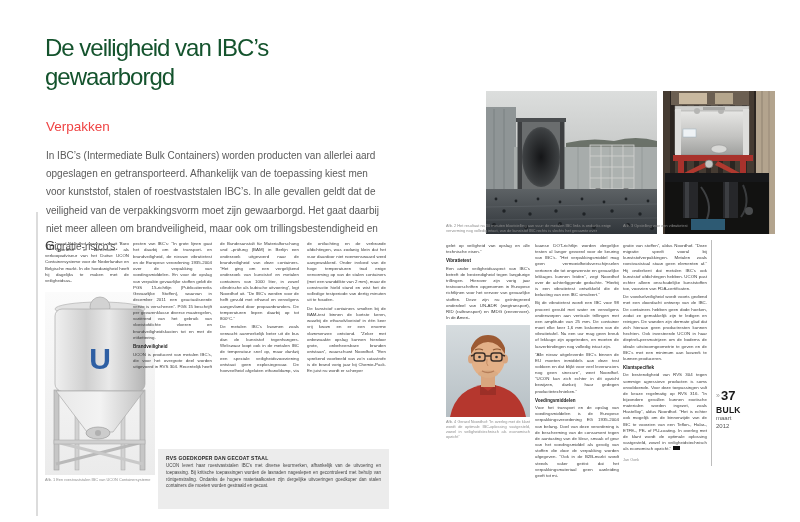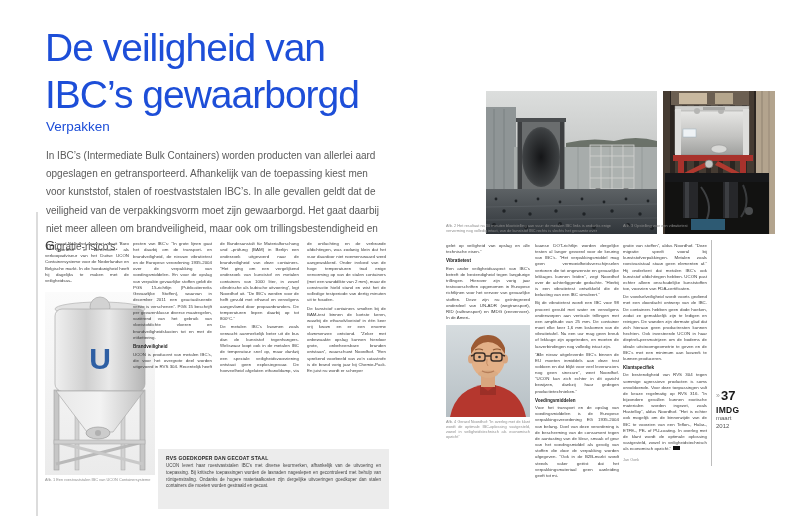--- a/index.html
+++ b/index.html
@@ -2,23 +2,23 @@
 <html><head>
 <meta charset="utf-8">
 <style>
   html,body{margin:0;padding:0;background:#ffffff;}
   .spread{position:relative;width:800px;height:522px;background:#fff;overflow:hidden;
           font-family:"Liberation Sans",sans-serif;color:#333;}
   [data-name]{box-sizing:border-box;}
 
   
   .page-edge{position:absolute;left:36px;top:212px;width:2px;height:304px;background:#dcdcdc;}
-  .title{position:absolute;left:45px;top:25px;width:352px;margin:0;
-         font-size:39px;line-height:1.2;font-weight:400;letter-spacing:-1px;color:#1d4ed8;}
-  .kicker{position:absolute;left:46px;top:119px;font-size:13.5px;color:#1d4ed8;}
+  .title{position:absolute;left:45px;top:34px;width:352px;margin:0;
+         font-size:24px;line-height:1.2;font-weight:400;letter-spacing:-1px;color:#14532d;}
+  .kicker{position:absolute;left:46px;top:119px;font-size:13.5px;color:#ef4444;}
   .intro{position:absolute;left:46px;top:147px;width:334px;margin:0;
          font-size:10px;line-height:1.82;color:#5a5a5a;}
 
   .colA{position:absolute;left:45px;top:241px;width:110px;}
   .opening{margin:0;width:84px;font-size:4.4px;line-height:1.4;text-align:justify;color:#3c3c3c;}
   .dropcap{float:left;font-size:13px;line-height:10px;padding-right:1px;color:#3c3c3c;}
   .fig1{margin:8px 0 0 0;width:110px;height:183px;}
   .figcap{margin-top:2px;font-size:3.9px;line-height:1.3;color:#8d8d8d;}
 
   .flow-cols{position:absolute;left:133px;top:241px;width:253px;height:206px;overflow:hidden;
@@ -324,18 +324,18 @@
     <p data-name="body-paragraph">gratie van stoffen”, aldus Noordhof. “Deze migratie speelt vooral bij kunststofverpakkingen. Metalen zoals roestvaststaal staan geen elementen af.” Hij onderkent dat metalen IBC’s ook kunststof afdichtingen hebben. UCON past echter alleen onschadelijke kunststoffen toe, voorzien van FDA-certificaten.</p>
     <p data-name="body-paragraph">De voedselveiligheid wordt voorts gediend met een doordacht ontwerp van de IBC. De containers hebben geen dode hoeken, zodat ze gemakkelijk zijn te ledigen en reinigen. De wanden zijn dermate glad dat zich hieraan geen productresten kunnen hechten. Ook investeerde UCON in haar dieptrek-persmatrijzen om de bodems de ideale uitstroomgeometrie te geven en de IBC’s met een minimum aan laswerk te kunnen produceren.</p>
     <h4 class="bodyhead" data-name="subheading-klantspecifiek">Klantspecifiek</h4>
     <p data-name="body-paragraph"><span>De bestendigheid van RVS 304 tegen sommige agressieve producten is soms onvoldoende. Voor deze toepassingen valt de keuze regelmatig op RVS 316. “In bijzondere gevallen kunnen exotische materialen worden ingezet, zoals Hastelloy”, aldus Noordhof. “Het is echter ook mogelijk om de binnenzijde van de IBC te voorzien van een Teflon-, Halar-, ETFE-, PE- of PU-coating. In overleg met de klant wordt de optimale oplossing vastgesteld, zowel in veiligheidstechnisch als economisch opzicht.”</span><span class="endmark" data-name="article-end-mark"></span></p>
     <div class="author" data-name="author-credit">Jan Oonk</div>
   </div>
 
   <div class="vrule" data-name="folio-divider-rule"></div>
   <div class="folio" data-name="folio-block">
     <div class="folio-line1" data-name="page-number"><span class="folio-marker" data-name="folio-marker">»</span><span>37</span></div>
-    <div class="folio-mag" data-name="magazine-logo">IMDG</div>
+    <div class="folio-mag" data-name="magazine-logo">BULK</div>
     <div class="folio-month" data-name="issue-month">maart</div>
     <div class="folio-year" data-name="issue-year">2012</div>
   </div>
 
 </div>
 
 </body></html>

